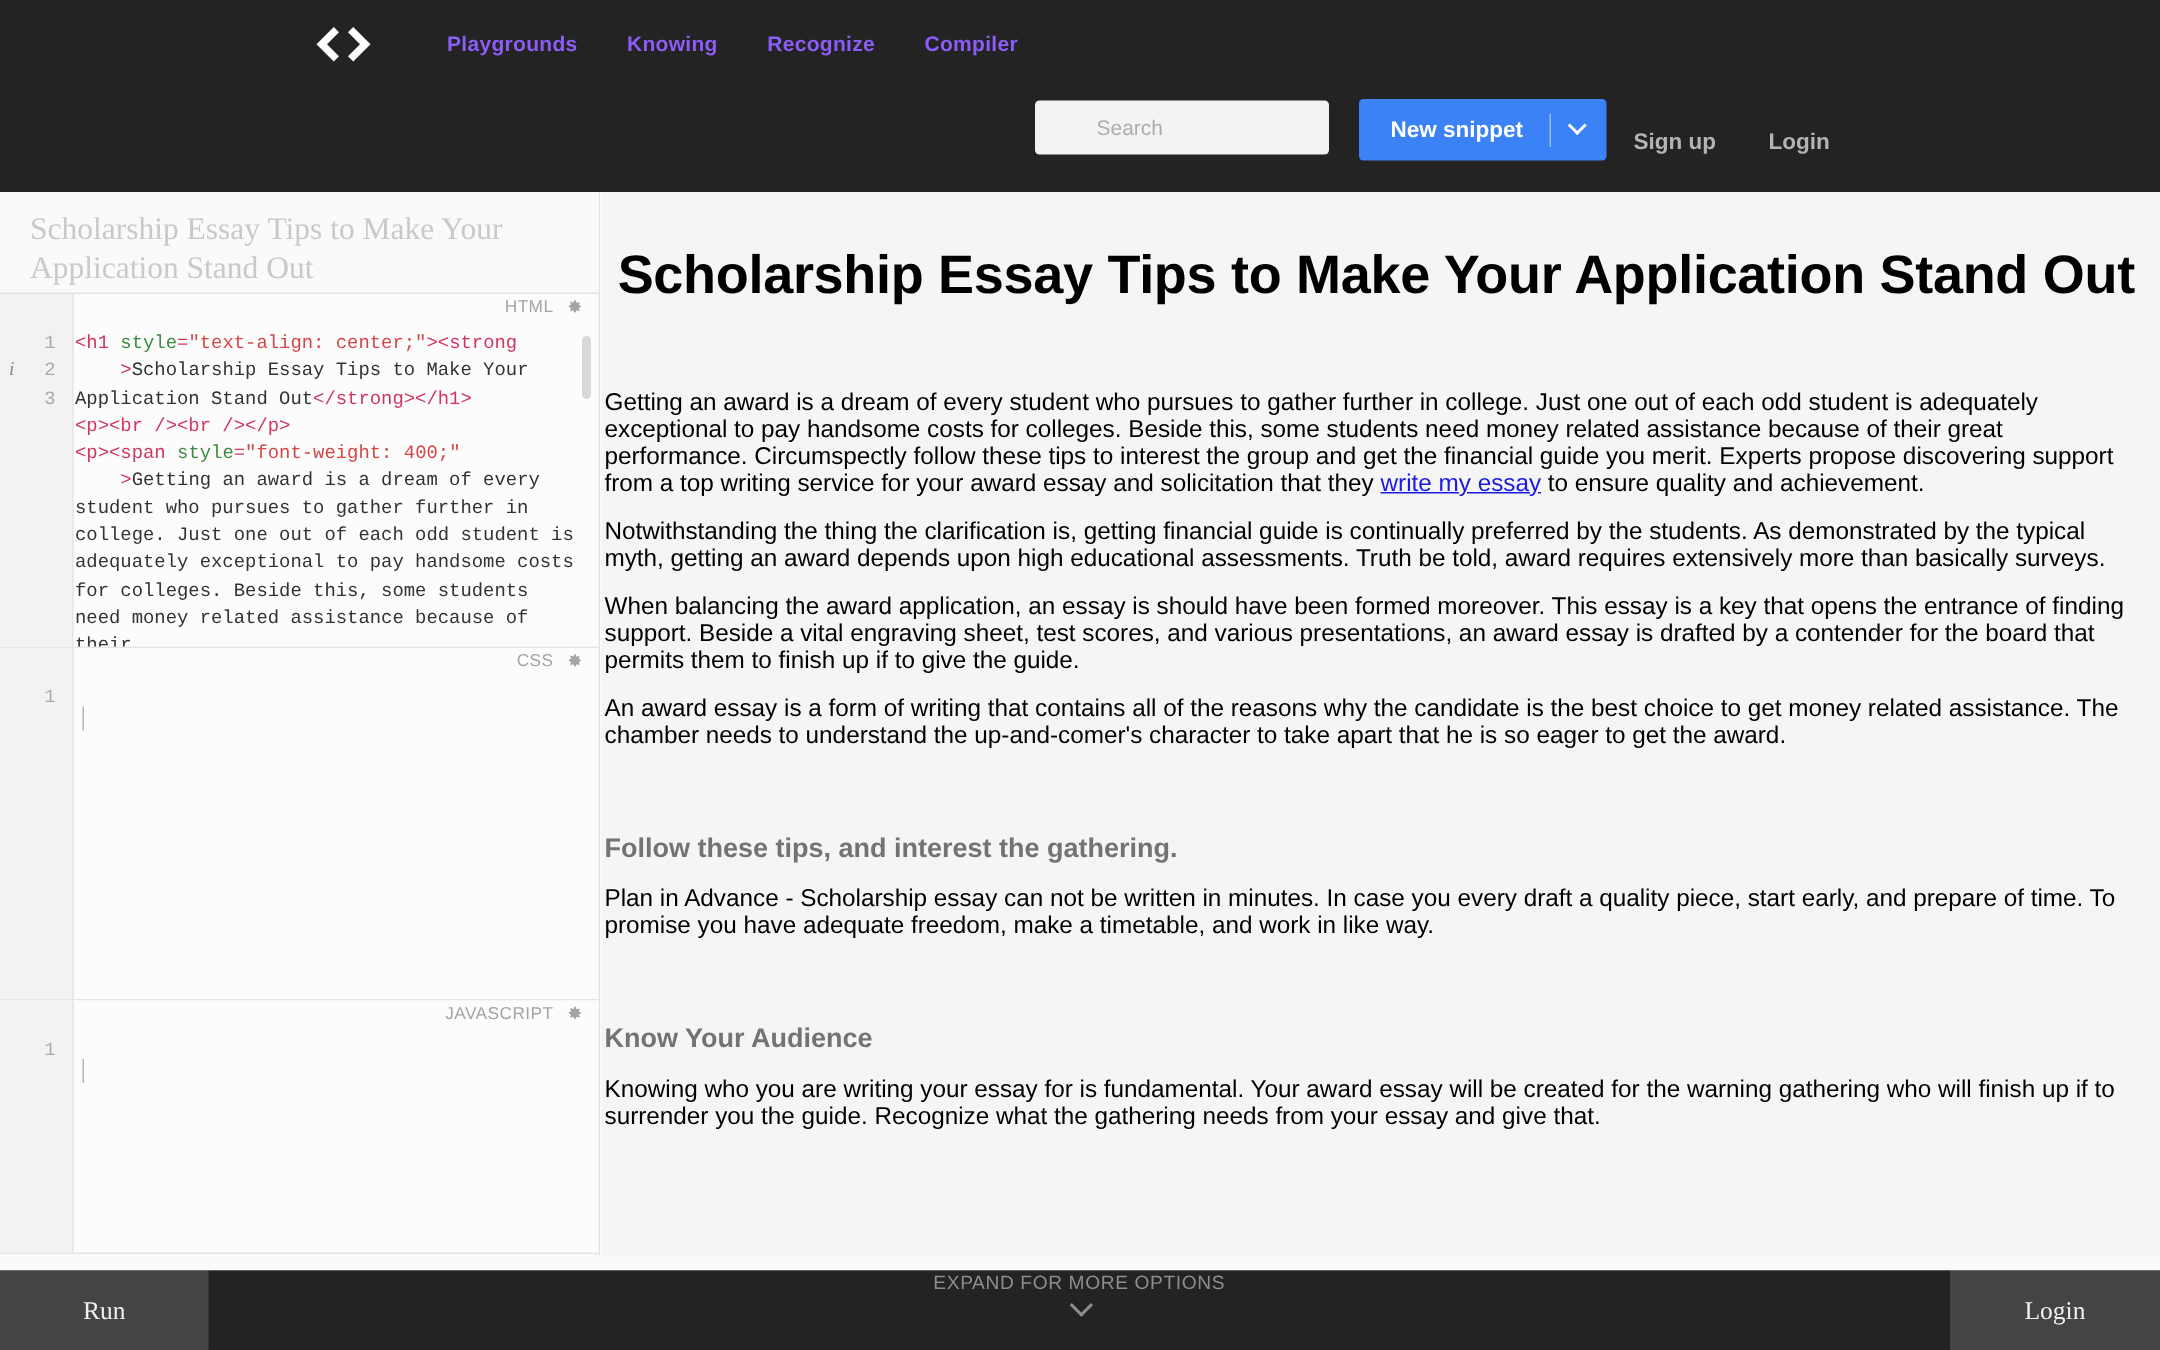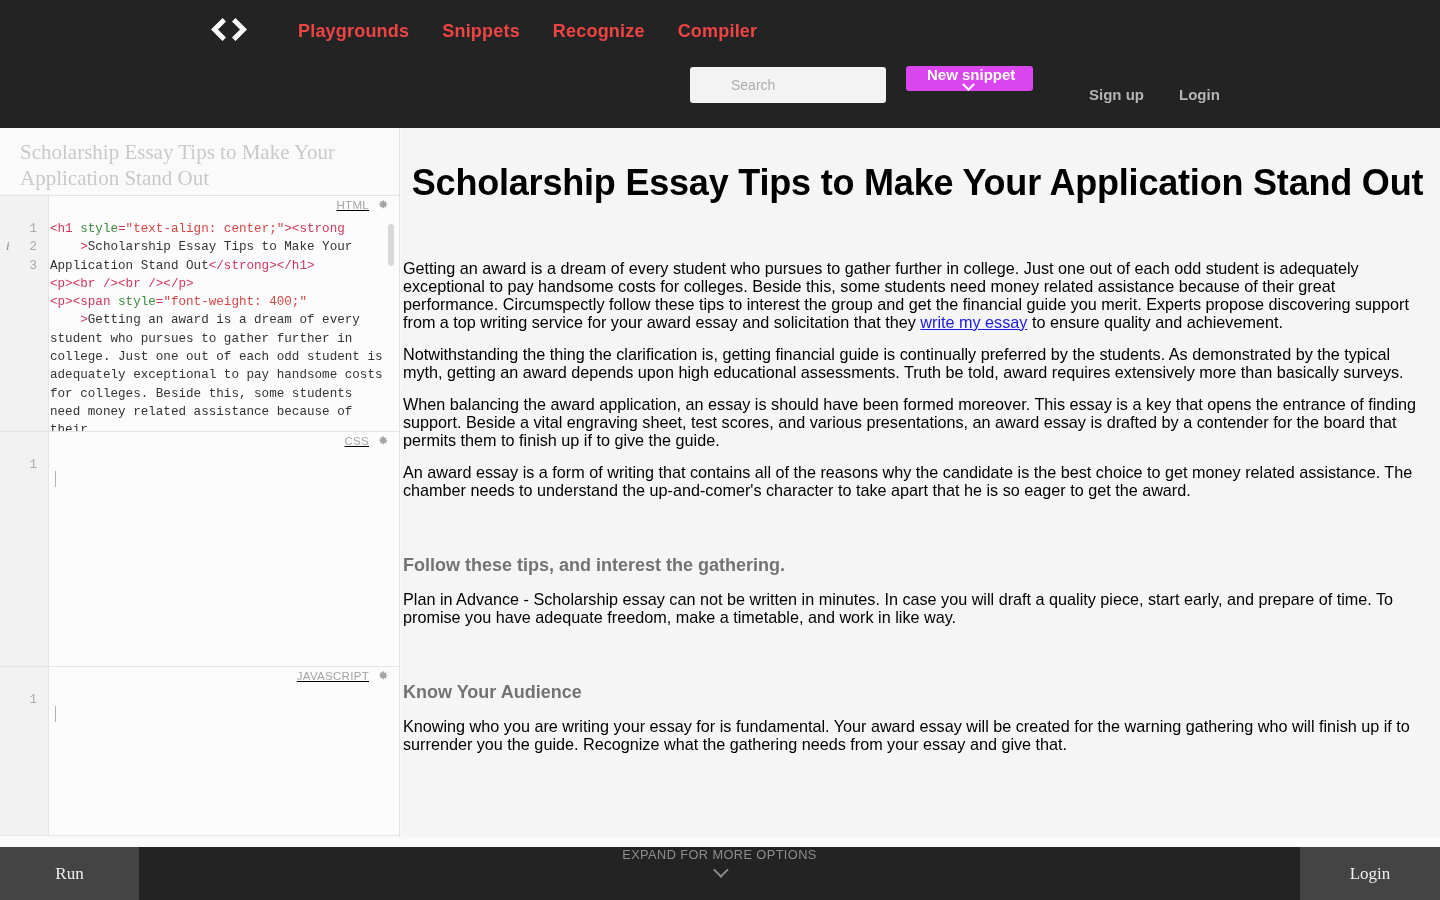--- a/index.html
+++ b/index.html
@@ -31,22 +31,22 @@
   .logo svg { display: block; }
 
   .nav {
     position: absolute;
     left: 298px;
     top: 21px;
     display: flex;
     gap: 0px;
   }
   .nav-link {
-    color: #ef4444;
-    font-size: 18px;
+    color: #8b5cf6;
+    font-size: 14px;
     font-weight: bold;
     letter-spacing: 0.2px;
     padding: 0 17px 0 0;
     margin-right: 16px;
     text-decoration: none;
     cursor: pointer;
     white-space: nowrap;
   }
   .nav-link:last-child { margin-right: 0; }
 
@@ -92,27 +92,26 @@
     width: 9px; height: 9px;
     border-right: 2px solid currentColor;
     border-bottom: 2px solid currentColor;
     transform: rotate(45deg) translate(-2px,-2px);
   }
 
   .new-snippet {
     position: absolute;
     left: 906px;
     top: 66px;
-    height: 25px;
-    background: #d946ef;
+    height: 41px;
+    background: #3b82f6;
     border-radius: 3px;
     display: flex;
     align-items: center;
     cursor: pointer;
-    flex-direction: column;
   }
   .new-snippet-label {
     color: #ffffff;
     font-size: 15px;
     font-weight: bold;
     padding: 0 18px 0 21px;
     white-space: nowrap;
   }
   .new-snippet-sep {
     width: 1px; height: 22px;
@@ -210,21 +209,20 @@
   }
 
   .pane-label {
     position: absolute;
     right: 10px;
     top: 2px;
     display: flex;
     align-items: center;
     gap: 7px;
     z-index: 4;
-    text-decoration: underline;
   }
   .pane-label-text {
     font-size: 11.5px;
     color: #a4a4a4;
     letter-spacing: 0.3px;
   }
   .gear { display:block; cursor: pointer; }
 
   .code {
     position: absolute;
@@ -363,21 +361,21 @@
 
   <div class="logo">
     <svg width="44" height="36" viewBox="0 0 44 36">
       <path d="M15.5 4 L19 7.5 L11 15.5 L19 23.5 L15.5 27 L4 15.5 Z" fill="#ffffff"></path>
       <path d="M28.5 4 L40 15.5 L28.5 27 L25 23.5 L33 15.5 L25 7.5 Z" fill="#ffffff"></path>
     </svg>
   </div>
 
   <div class="nav">
     <a class="nav-link">Playgrounds</a>
-    <a class="nav-link">Snippets</a>
+    <a class="nav-link">Knowing</a>
     <a class="nav-link">Recognize</a>
     <a class="nav-link">Compiler</a>
   </div>
 
   <div class="search-box">
     <input class="search-input" type="text" placeholder="Search" style="">
     <div class="search-divider"></div>
     <div class="search-scope">
       <span>All</span>
       <span class="chev"></span>
@@ -468,21 +466,21 @@
   <div class="spacer-sm"></div>
   <p class="prev-p">When balancing the award application, an essay is should have been formed moreover. This essay is a key that opens the entrance of finding support. Beside a vital engraving sheet, test scores, and various presentations, an award essay is drafted by a contender for the board that permits them to finish up if to give the guide.</p>
 
   <div class="spacer-sm"></div>
   <p class="prev-p">An award essay is a form of writing that contains all of the reasons why the candidate is the best choice to get money related assistance. The chamber needs to understand the up-and-comer's character to take apart that he is so eager to get the award.</p>
 
   <div class="spacer-lg"></div>
   <h3 class="prev-h3">Follow these tips, and interest the gathering.</h3>
 
   <div class="spacer-sm"></div>
-  <p class="prev-p">Plan in Advance - Scholarship essay can not be written in minutes. In case you will draft a quality piece, start early, and prepare of time. To promise you have adequate freedom, make a timetable, and work in like way.</p>
+  <p class="prev-p">Plan in Advance - Scholarship essay can not be written in minutes. In case you every draft a quality piece, start early, and prepare of time. To promise you have adequate freedom, make a timetable, and work in like way.</p>
 
   <div class="spacer-lg"></div>
   <h3 class="prev-h3">Know Your Audience</h3>
 
   <div class="spacer-sm"></div>
   <p class="prev-p">Knowing who you are writing your essay for is fundamental. Your award essay will be created for the warning gathering who will finish up if to surrender you the guide. Recognize what the gathering needs from your essay and give that.</p>
 </div>
 
 <div class="bottombar">
   <div class="run-btn">Run</div>

